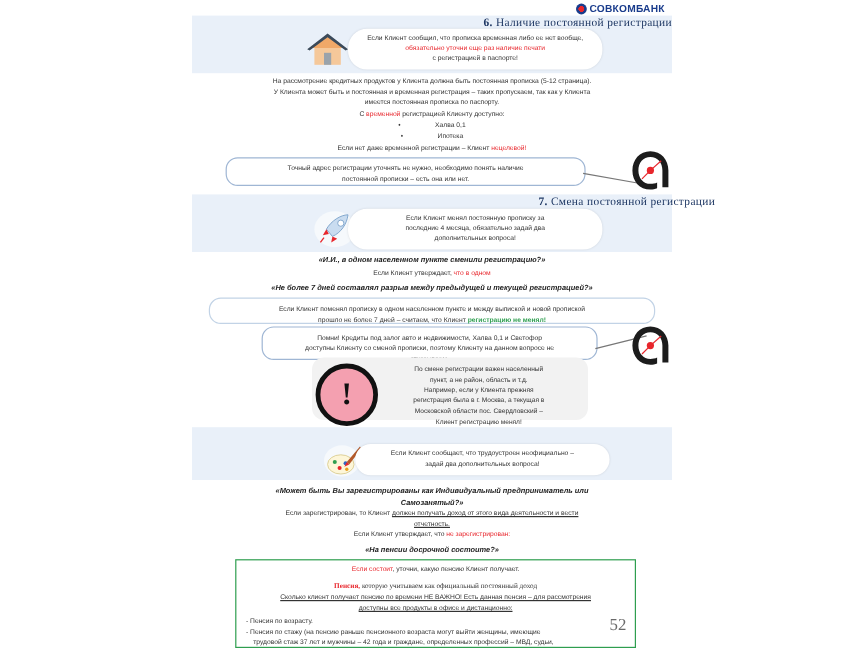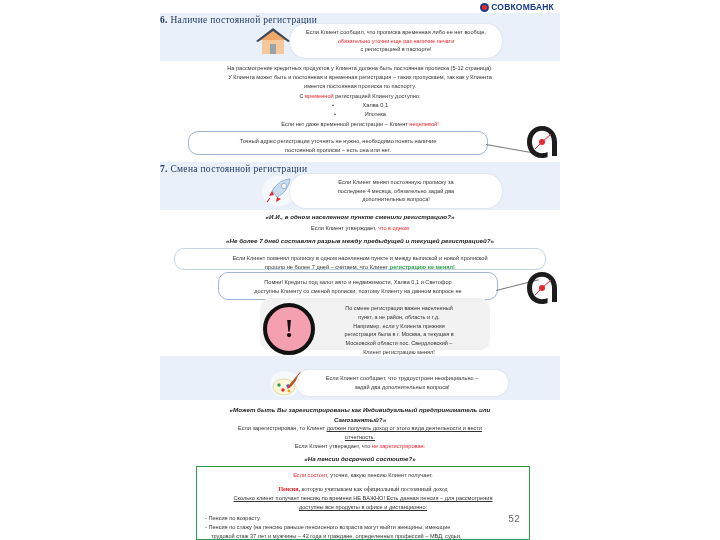--- a/index.html
+++ b/index.html
@@ -26,21 +26,21 @@
     display:inline-block;
   }
   .logo-text{
     font-size:8.5px;font-weight:bold;color:#1a3c8c;letter-spacing:0.2px;
     font-family:"Liberation Sans",sans-serif;
   }
   .band{
     position:absolute;left:0;width:400px;background:#e9f0f9;
   }
   .section-title{
-    text-align:left;font-size:9.5px;color:#1f3864;
+    text-align:right;font-size:9.5px;color:#1f3864;
     font-family:"Liberation Serif",serif;
     letter-spacing:0.3px;
   }
   .section-title b{font-weight:bold;color:#1f3864;}
   .callout{
     position:absolute;background:#ffffff;
     border-radius:14px;
     box-shadow:0 0 2px rgba(0,0,0,0.12);
     font-size:5.6px;line-height:1.55;color:#333;
     text-align:center;padding:4px 8px;box-sizing:border-box;
@@ -71,22 +71,22 @@
     background:#f4a0b0;border:4px solid #111;
     display:flex;align-items:center;justify-content:center;
     color:#111;font-size:26px;font-weight:bold;line-height:1;
     font-family:"Liberation Serif",serif;
   }
   .green-box{
     position:absolute;border:1px solid #2e9e4f;background:#ffffff;
     box-sizing:border-box;
   }
   .pagenum{
-    position:absolute;font-size:10px;color:#6a6a6a;
-    font-family:Liberation Mono, monospace;
+    position:absolute;font-size:14px;color:#6a6a6a;
+    font-family:Liberation Serif, serif;
   }
   .opline{
     position:absolute;height:0;border-top:0.7px solid #777;
     transform-origin:0 0;
   }
   svg{display:block;}
 </style>
 </head>
 <body>
 

